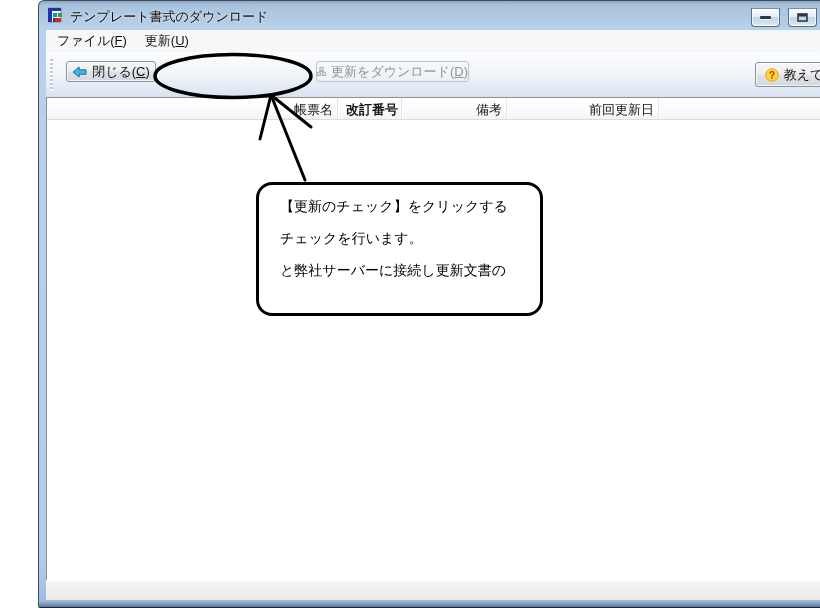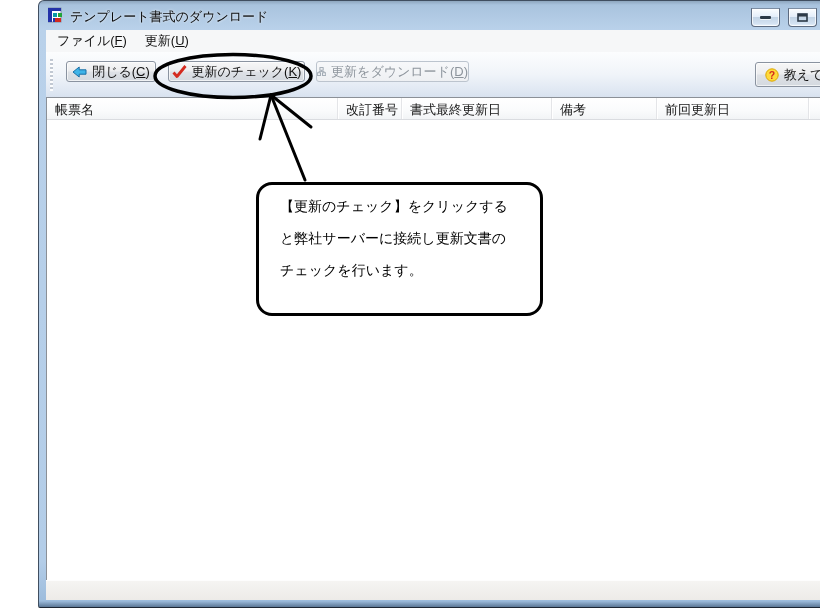--- a/index.html
+++ b/index.html
@@ -76,23 +76,23 @@
     position:absolute; left:0; top:67px; right:6px; height:484px;
     box-sizing:border-box; border:1px solid #8b9097; background:#fff;
   }
   .header-row {
     display:flex; height:22px; box-sizing:border-box;
     background:linear-gradient(180deg,#ffffff 0%,#fafbfc 60%,#f2f4f6 100%);
     border-bottom:1px solid #dadce0; font-size:13px; color:#161616;
   }
   .hcell {
     box-sizing:border-box; padding:3px 4px 0 8px; white-space:nowrap; overflow:hidden;
-    border-right:1px solid #e4e5e8; box-shadow:1px 0 0 #ffffff;
-  }
-  .hc-0 { width:291px; } .hc-1 { width:64px; } .hc-2 { width:150px; }
+    border-right:1px solid #e4e5e8; box-shadow:1px 0 0 #ffffff;text-align:right;
+  }
+  .hc-0 { width:291px; } .hc-1 { width:64px;font-weight:bold; } .hc-2 { width:150px; }
   .hc-3 { width:152px; } .hc-4 { width:105px; } .hc-5 { flex:1; border-right:none; box-shadow:none; }
   .list-body { position:absolute; left:0; right:0; top:22px; bottom:0; background:#fff; }
   
   .statusbar {
     position:absolute; left:0; right:0; bottom:0; height:19px;
     background:linear-gradient(180deg,#f5f4f2 0%,#edebe8 100%);
     border-top:1px solid #fdfdfd;
   }
   .resize-grip { position:absolute; right:2px; bottom:2px; width:13px; height:13px; }
   
@@ -148,26 +148,20 @@
     <div class="toolbar">
       <div class="gripper"></div>
 
       <div class="tb-btn btn-close-tb">
         <svg width="15" height="12" viewBox="0 0 15 12">
           <path d="M1 6 L7.2 1 L7.2 3.8 L14 3.8 L14 8.2 L7.2 8.2 L7.2 11 Z" fill="#3fb4e8" stroke="#1a6fa6" stroke-width="1"></path>
         </svg>
         <span><span>閉じる(</span><span class="accel">C</span><span>)</span></span>
       </div>
 
-      <div class="tb-btn btn-check">
-        <svg width="15" height="13" viewBox="0 0 15 13">
-          <path d="M1.5 7.5 L5 11.5 L13.5 1" fill="none" stroke="#d42a1e" stroke-width="2.8" stroke-linejoin="round"></path>
-        </svg>
-        <span><span>更新のチェック(</span><span class="accel">K</span><span>)</span></span>
-      </div>
 
       <div class="tb-btn btn-download disabled">
         <svg width="14" height="13" viewBox="0 0 14 13">
           <rect x="4.5" y="0.5" width="5" height="4" fill="none" stroke="#9aa4ae" stroke-width="1.4"></rect>
           <rect x="0.5" y="8.5" width="5" height="4" fill="none" stroke="#9aa4ae" stroke-width="1.4"></rect>
           <rect x="8.5" y="8.5" width="5" height="4" fill="none" stroke="#9aa4ae" stroke-width="1.4"></rect>
           <path d="M7 4.5 L7 6.5 M3 8.5 L3 6.5 L11 6.5 L11 8.5" fill="none" stroke="#9aa4ae" stroke-width="1.2"></path>
         </svg>
         <span><span>更新をダウンロード(</span><span class="accel">D</span><span>)</span></span>
       </div>
@@ -178,21 +172,20 @@
           <text x="7" y="10.6" text-anchor="middle" font-size="10.5" font-weight="bold" fill="#d42a1e" font-family="Liberation Sans, DejaVu Sans, sans-serif">?</text>
         </svg>
         <span>教えて</span>
       </div>
     </div>
 
     <div class="listview">
       <div class="header-row">
         <div class="hcell hc-0">帳票名</div>
         <div class="hcell hc-1">改訂番号</div>
-        <div class="hcell hc-2">書式最終更新日</div>
         <div class="hcell hc-4">備考</div>
         <div class="hcell hc-3">前回更新日</div>
         <div class="hcell hc-5"></div>
       </div>
       <div class="list-body"></div>
     </div>
 
     <div class="statusbar">
       <svg class="resize-grip" viewBox="0 0 13 13">
         <g fill="#a5a5a3">
@@ -219,16 +212,16 @@
     <ellipse cx="195" cy="76" rx="78" ry="21.5" fill="none" stroke="#000000" stroke-width="3.5"></ellipse>
     <g stroke="#000000" stroke-width="3" stroke-linecap="round" fill="none">
       <path d="M267 180 L233 95"></path>
       <path d="M233 95 L222 139"></path>
       <path d="M233 95 L273 127"></path>
     </g>
   </svg>
 
   <div class="callout">
     <div>【更新のチェック】をクリックする</div>
+    <div>チェックを行います。</div>
     <div>と弊社サーバーに接続し更新文書の</div>
-    <div>チェックを行います。</div>
   </div>
 </div>
 
 </body></html>

